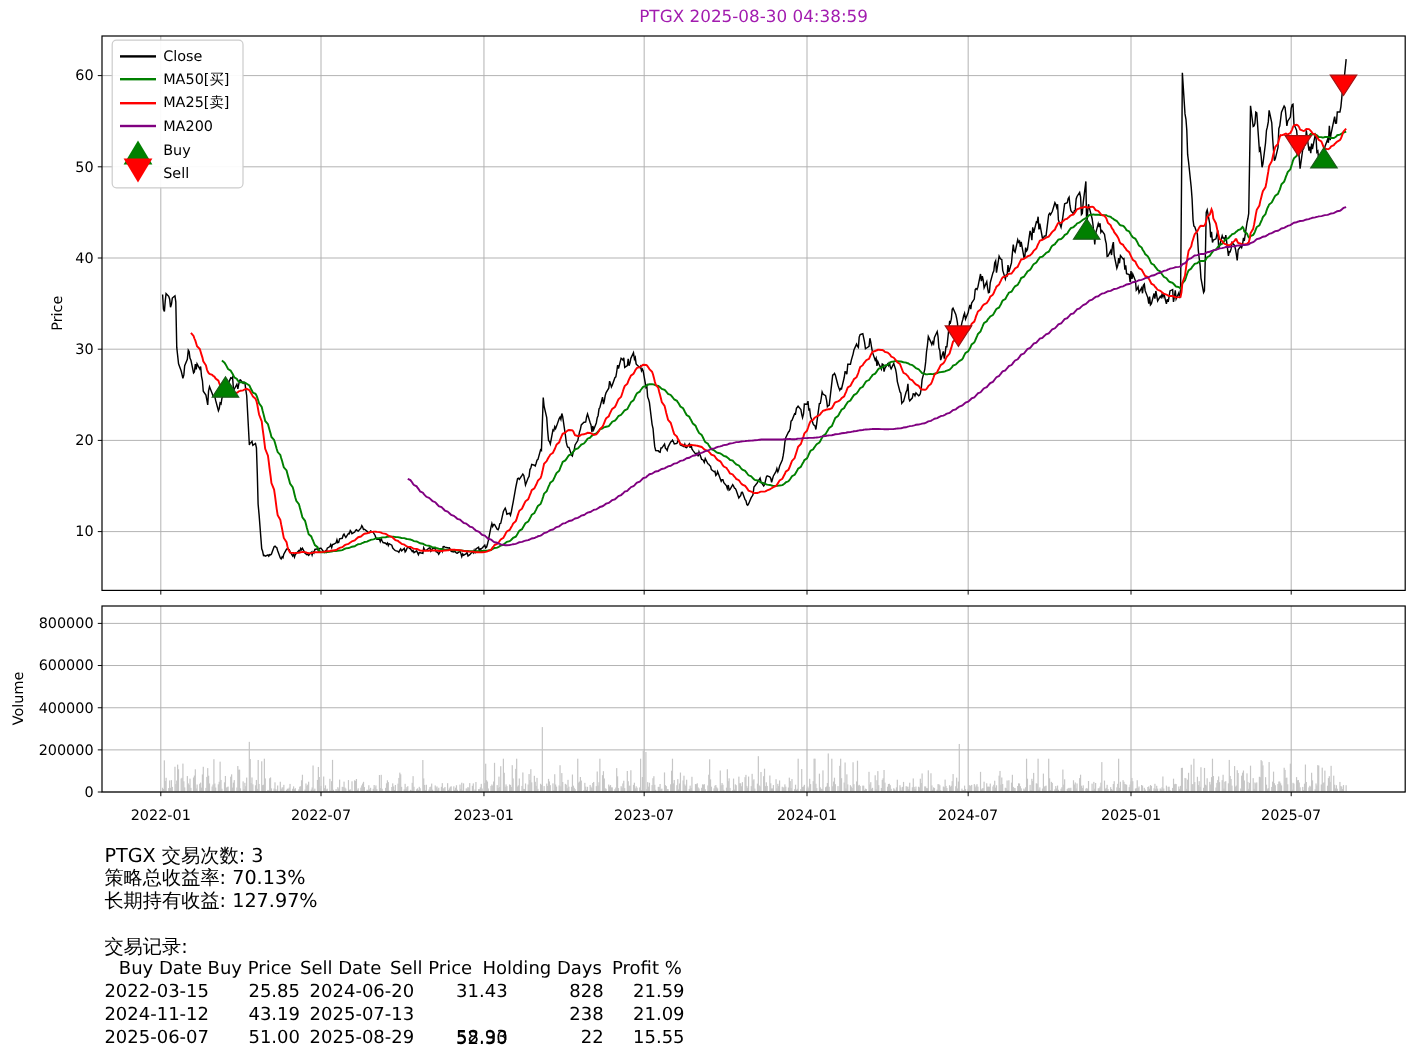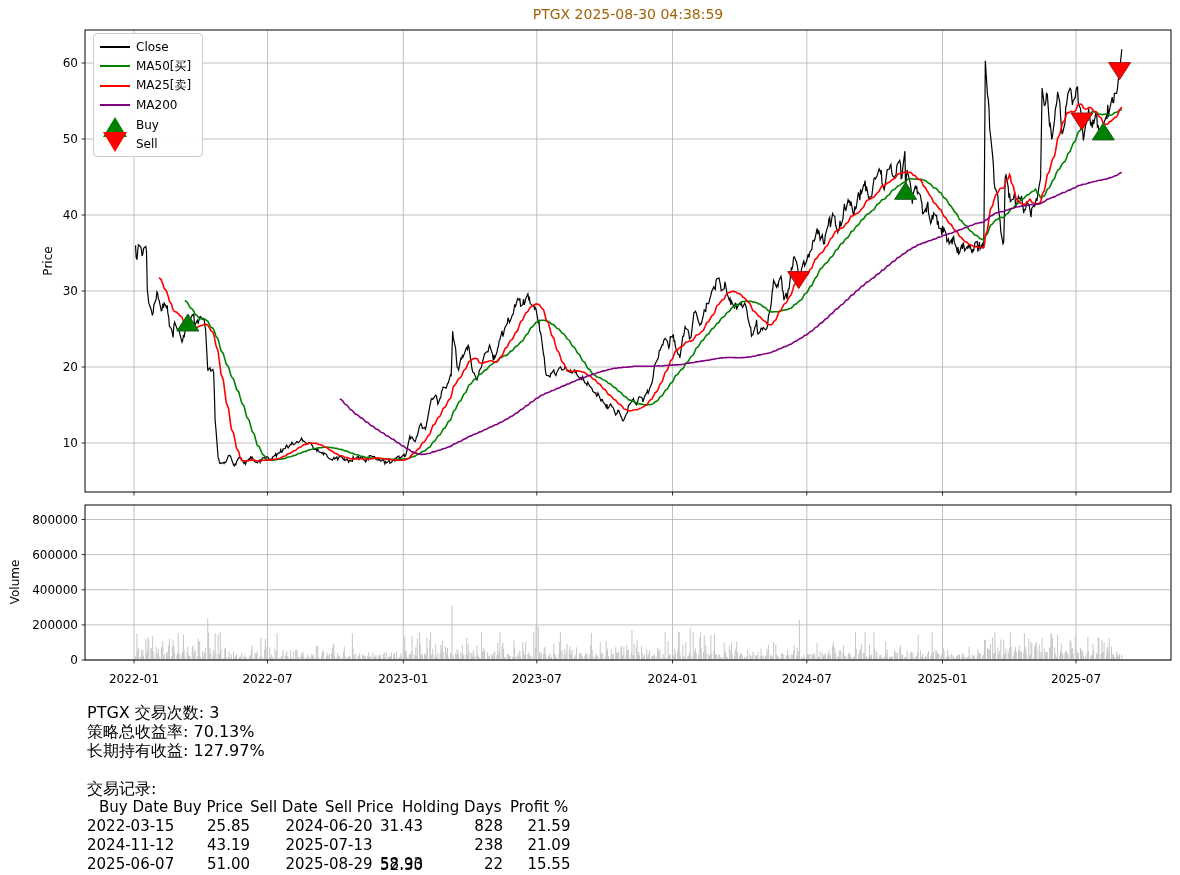--- a/index.html
+++ b/index.html
@@ -1,40 +1,40 @@
 <!DOCTYPE html>
 <html><head>
 <meta charset="utf-8">
 <style>
   html,body{margin:0;padding:0;background:#ffffff;}
   .figure{position:relative;width:1180px;height:875px;background:#ffffff;overflow:hidden;
           font-family:"DejaVu Sans","Liberation Sans",sans-serif;color:#000;}
   .chart-title{position:absolute;left:85px;top:6px;width:1086px;text-align:center;
-               font-size:14px;color:#a16207;}
+               font-size:14px;color:#a21caf;}
   #chart-svg{position:absolute;left:0;top:0;}
   .ylabel{position:absolute;font-size:12px;white-space:nowrap;}
   .price-ylabel{left:48px;top:261px;transform:translate(-50%,-50%) rotate(-90deg);}
   .volume-ylabel{left:15px;top:582px;transform:translate(-50%,-50%) rotate(-90deg);}
   .legend{position:absolute;left:93px;top:33px;width:110px;height:124px;background:rgba(255,255,255,.92);
           border:1px solid #cccccc;border-radius:4px;box-sizing:border-box;padding-top:3px;}
   .lg-row{display:flex;align-items:center;height:19.5px;}
   .lg-swatch-box{width:42px;display:flex;justify-content:center;align-items:center;flex:0 0 42px;}
   .lg-line{width:30px;height:2px;background:#000;}
   .lg-tri-up{width:0;height:0;border-left:12px solid transparent;border-right:12px solid transparent;
              border-bottom:20px solid #008000;margin-bottom:-4px;}
   .lg-tri-down{width:0;height:0;border-left:12px solid transparent;border-right:12px solid transparent;
                border-top:20px solid #ff0000;margin-top:-4px;}
   .lg-label{font-size:12px;color:#000;}
   .stats{position:absolute;left:0;top:0;width:1180px;height:875px;pointer-events:none;}
   .s-line{position:absolute;left:87px;font-size:16px;line-height:19px;white-space:pre;}
   .t-cell{position:absolute;font-size:15px;line-height:19px;white-space:pre;}
   .h0{left:99px;}  .h1{left:173px;} .h2{left:250px;} .h3{left:325px;} .h4{left:402px;} .h5{left:510px;}
   .c0{left:87px;width:110px;text-align:left;}
   .c1{left:160px;width:90px;text-align:right;}
-  .c2{left:274px;width:110px;text-align:center;}
+  .c2{left:258px;width:110px;text-align:left;}
   .c3{left:333px;width:90px;text-align:right;}
   .c4{left:418px;width:85px;text-align:right;}
   .c5{left:511px;width:76px;text-align:center;}
 </style>
 </head>
 <body>
 
 <div class="figure">
   <div class="chart-title">PTGX 2025-08-30 04:38:59</div>
   <svg id="chart-svg" width="1180" height="698">

